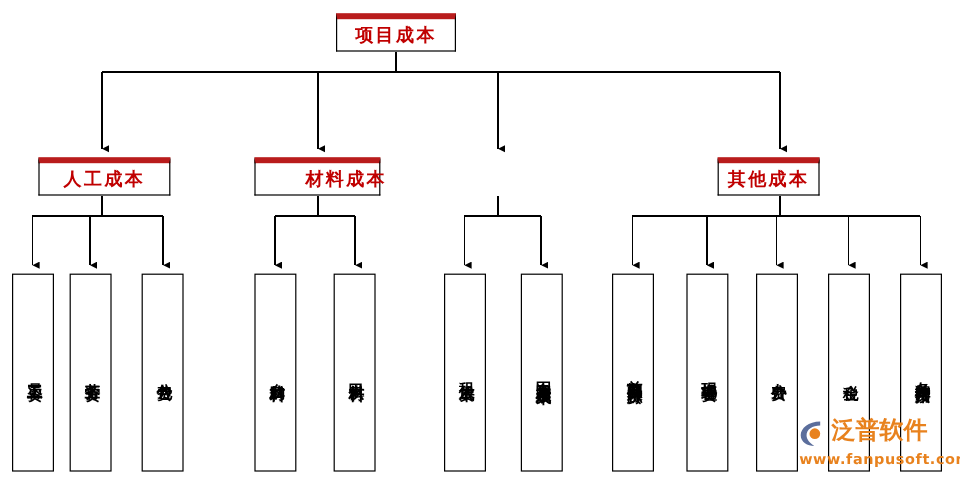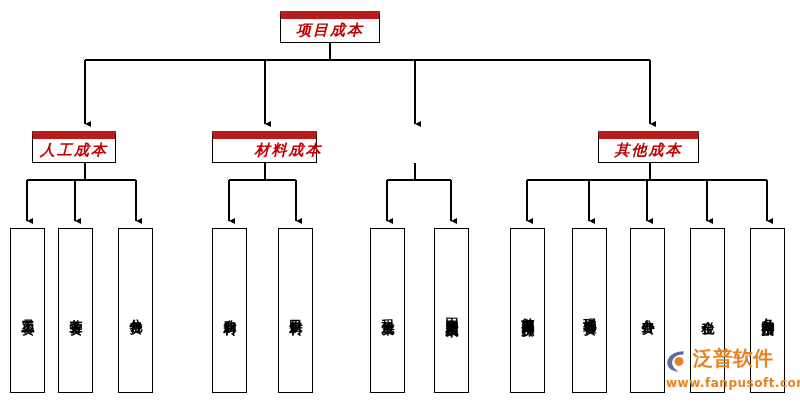--- a/index.html
+++ b/index.html
@@ -31,22 +31,21 @@
     box-sizing: border-box;
     background: #ffffff;
     border: 1px solid #000000;
     display: flex;
     align-items: center;
     justify-content: center;
     text-align: center;
   }
   
   .node.cap {
-    border-top: 8px solid #b91c1c;
-    font-style: italic;
+    border-top: 5px solid #b91c1c;
   }
   .node .label-h {
     color: #c00000;
     font-size: 15px;
     font-weight: bold;
     letter-spacing: 2px;
     line-height: 1;
     white-space: nowrap;
     font-family: "DejaVu Sans", "Liberation Sans", sans-serif;
   }
@@ -157,27 +156,27 @@
       <line x1="647" y1="180" x2="647" y2="221" marker-end="url(#arrowhead)"></line>
       <line x1="707" y1="180" x2="707" y2="221" marker-end="url(#arrowhead)"></line>
       <line x1="767" y1="180" x2="767" y2="221" marker-end="url(#arrowhead)"></line>
     </g>
   </svg>
 
   <div class="node cap" id="root-node" style="left: 280px; top: 11px; width: 100px; height: 32px;">
     <span class="label-h">项目成本</span>
   </div>
 
-  <div class="node cap" id="cat-0" style="left: 32px; top: 131px; width: 84px; height: 32px;">
+  <div class="node cap" id="cat-0" style="left: 32px; top: 131px; width: 110px; height: 32px;">
     <span class="label-h">人工成本</span>
   </div>
   <div class="node cap" id="cat-1" style="left: 212px; top: 131px; width: 105px; height: 32px; padding-left: 48px;">
     <span class="label-h">材料成本</span>
   </div>
-  <div class="node cap" id="cat-3" style="left: 598px; top: 131px; width: 101px; height: 32px;">
+  <div class="node cap" id="cat-3" style="left: 598px; top: 131px; width: 85px; height: 32px;">
     <span class="label-h">其他成本</span>
   </div>
 
   <div class="leaf" id="leaf-0" style="left: 10px; top: 228px; width: 35px; height: 165px;">
     <span class="label-v">员工工资</span>
   </div>
   <div class="leaf" id="leaf-1" style="left: 58px; top: 228px; width: 35px; height: 165px;">
     <span class="label-v">劳务工资</span>
   </div>
   <div class="leaf" id="leaf-2" style="left: 118px; top: 228px; width: 35px; height: 165px;">

